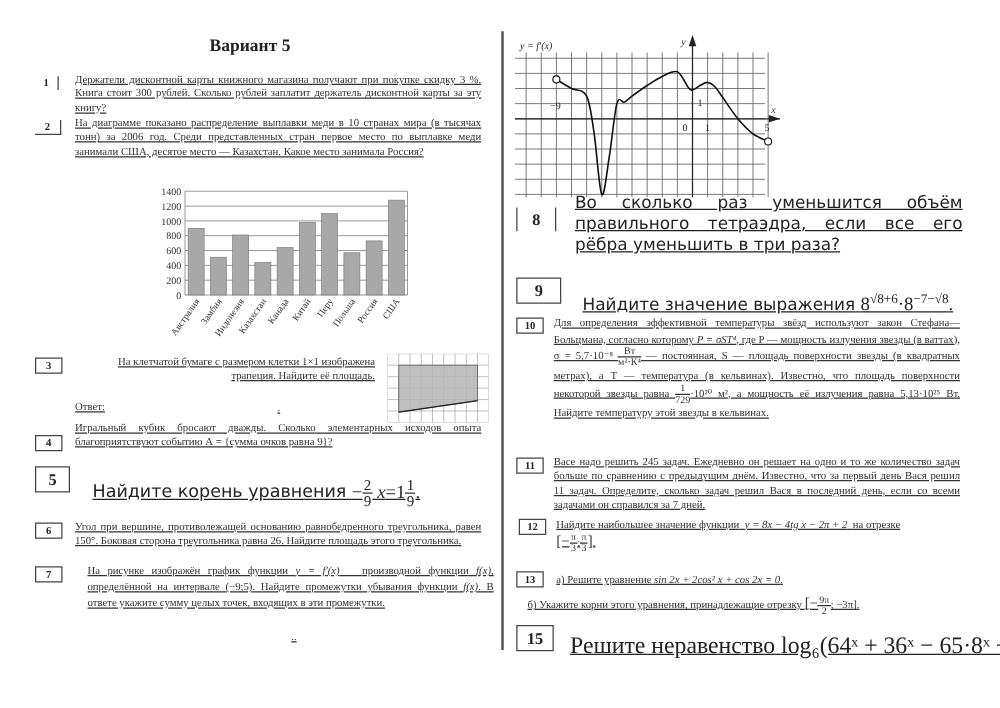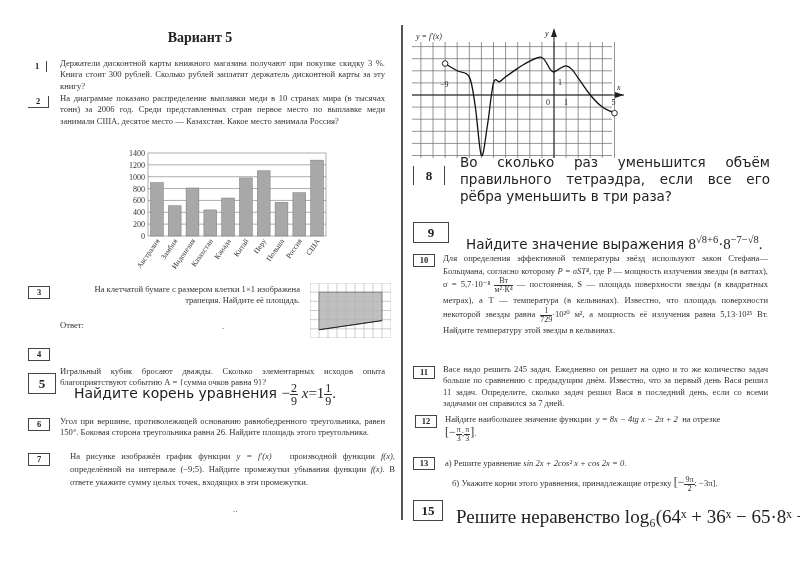--- a/index.html
+++ b/index.html
@@ -3,21 +3,21 @@
 <meta charset="utf-8">
 <style>
   html, body { margin:0; padding:0; background:#ffffff; }
   body { width:800px; height:566px; position:relative; overflow:hidden; font-family:"Liberation Serif", "DejaVu Serif", serif; color:#222; }
   .abs { position:absolute; }
   .title { left:0; width:400px; top:30px; text-align:center; font-weight:bold; font-size:14px; }
   .num { position:absolute; font-weight:bold; font-size:8.5px; text-align:center; line-height:11px; }
   .num.boxed { border:1px solid #444; background:#fff; }
   .num.barleft { border-right:1px solid #444; }
   .num.big { font-size:13px; line-height:19px; border:1px solid #444; }
-  .txt { position:absolute; font-size:8.6px; line-height:11.3px; text-align:justify; color:#333; }
+  .txt { position:absolute; font-size:8.6px; line-height:11.3px; text-align:justify; color:#333;text-decoration:underline; }
   .txt.big { font-size:14px; line-height:17px; font-family:"DejaVu Sans", "Liberation Sans", sans-serif; color:#222; text-align:left; }
   .divider { left:401px; top:25px; width:2px; height:495px; background:#555; }
   .frac { display:inline-block; vertical-align:middle; text-align:center; line-height:1; }
   .frac > span { display:block; }
   .frac .top { border-bottom:1px solid #333; padding:0 1px; }
   i.m { font-style:italic; }
   sup { font-size:70%; }
   .chart-wrap { left:118px; top:148px; width:210px; height:135px; }
   .graph-wrap { left:412px; top:28px; width:212px; height:130px; }
   .grid-wrap { left:310px; top:283px; width:81px; height:55px; }
@@ -111,21 +111,21 @@
         <line y1="36.666666666666664" y2="36.666666666666664" x1="0" x2="81"></line>
         <line y1="45.83333333333333" y2="45.83333333333333" x1="0" x2="81"></line>
         <line y1="55" y2="55" x1="0" x2="81"></line>
       </g>
     <polygon id="trap-shape" fill="#b4b4b4" fill-opacity="0.85" stroke="#555" stroke-width="0.6" points="9,9.166666666666666 72,9.166666666666666 72,37.58333333333333 9,46.74999999999999"></polygon>
     <line id="trap-bottom" stroke="#222" stroke-width="1" x1="9" y1="46.74999999999999" x2="72" y2="37.58333333333333"></line>
   </svg>
 </div>
 
 <div class="num boxed" style="left:28px;top:348px;width:20px;">4</div>
-<div class="txt" style="left:60px;top:366px;width:325px;">Игральный кубик бросают дважды. Сколько элементарных исходов опыта благоприятствуют событию А = {сумма очков равна 9}?</div>
+<div class="txt" style="left:60px;top:337px;width:325px;">Игральный кубик бросают дважды. Сколько элементарных исходов опыта благоприятствуют событию А = {сумма очков равна 9}?</div>
 
 <div class="num big" style="left:28px;top:373px;width:26px;">5</div>
 <div class="txt big" style="left:74px;top:382px;width:300px;white-space:nowrap;">
   <span>Найдите корень уравнения</span>
   <span style="font-family:'Liberation Serif',serif;font-size:15px;">
     <span>−</span><span class="frac" style="font-size:12px;"><span class="top">2</span><span>9</span></span>
     <i class="m">x</i><span>=</span><span>1</span><span class="frac" style="font-size:12px;"><span class="top">1</span><span>9</span></span><span>.</span>
   </span>
 </div>
 
@@ -224,21 +224,21 @@
   &nbsp;<i class="m">y = 8x − 4tg x − 2π + 2</i>&nbsp;
   <span>на отрезке</span><br>
   <span style="font-size:12px;">[−</span><span class="frac" style="font-size:8px;"><span class="top">π</span><span>3</span></span><span>;</span><span class="frac" style="font-size:8px;"><span class="top">π</span><span>3</span></span><span style="font-size:12px;">]</span><span>.</span>
 </div>
 
 <div class="num boxed" style="left:413px;top:457px;width:20px;">13</div>
 <div class="txt" style="left:445px;top:458px;width:340px;white-space:nowrap;">
   <span>а) Решите уравнение</span>
   <i class="m">sin 2x + 2cos² x + cos 2x = 0</i><span>.</span>
 </div>
-<div class="txt" style="left:452px;top:476px;width:340px;white-space:nowrap;">
+<div class="txt" style="left:422px;top:476px;width:340px;white-space:nowrap;">
   <span>б) Укажите корни этого уравнения, принадлежащие отрезку</span>
   <span style="font-size:12px;">[−</span><span class="frac" style="font-size:8px;"><span class="top">9π</span><span>2</span></span><span>; −3π]</span><span>.</span>
 </div>
 
 <div class="num big" style="left:413px;top:500px;width:28px;">15</div>
 <div class="txt big" style="left:456px;top:508px;width:330px;white-space:nowrap;font-family:'Liberation Serif',serif;font-size:19px;">
   <span>Решите неравенство</span>
   <span>log₆(64ˣ + 36ˣ − 65·8ˣ + 64) ≥ 2x</span><span>.</span>
 </div>
 

